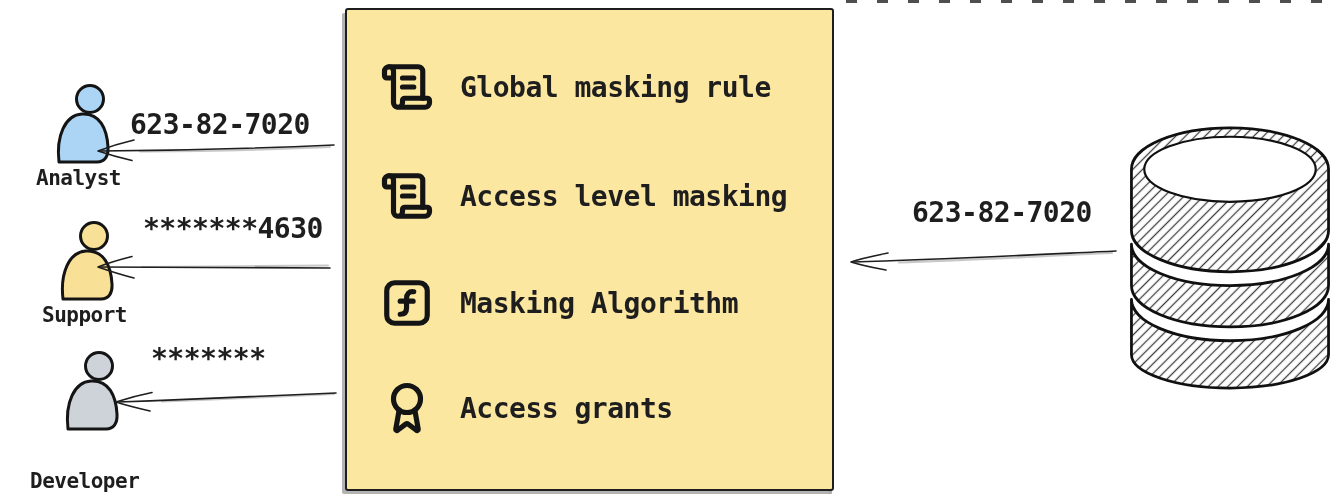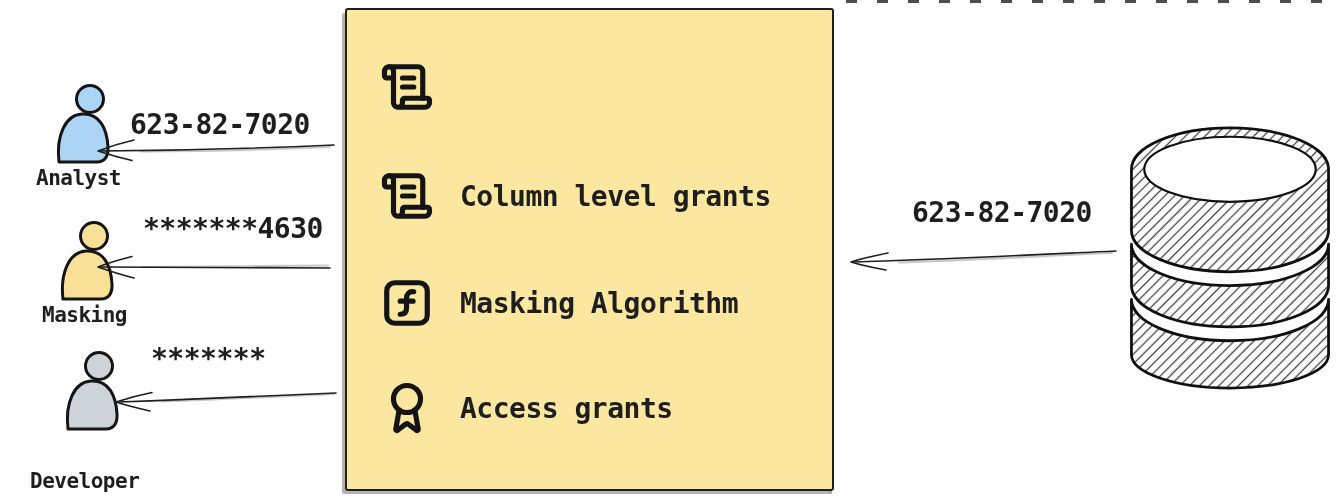--- a/index.html
+++ b/index.html
@@ -59,21 +59,21 @@
     <path class="arrow-echo" d="M238,13 C 180,15.5 110,17.5 48,17.3"></path>
     <path class="arrow-main" d="M242,11 C 175,14 90,16.5 8,17"></path>
     <path class="arrow-main" d="M42,6 C 27,9.5 15,13.5 6,17 M6,17 C 15,20 27,23.5 40,26.5"></path>
   </svg>
 
   <div class="abs persona" style="left:12px;top:221px;">
     <svg class="person-svg" style="margin-left:16px;" width="64" height="80" viewBox="0 0 64 80">
       <path d="M7,78 C 4,52 13,31 30,30 C 48,29 55,45 56,63 C 56.5,72 53,78 45,78 Z" fill="#f8e096"></path>
       <circle cx="38" cy="15" r="13.5" fill="#f8e096"></circle>
     </svg>
-    <div class="label" style="margin-left:2px;">Masking</div>
+    <div class="label" style="margin-left:2px;">Support</div>
   </div>
   <div class="abs value" style="left:143px;top:212px;">*******4630</div>
   <svg class="abs arrow-svg" style="left:92px;top:252px;" width="242" height="28" viewBox="0 0 242 28">
     <path class="arrow-echo" d="M236,13.5 C 175,14 110,14.8 50,15"></path>
     <path class="arrow-main" d="M238,16 C 175,15.5 95,15 8,15"></path>
     <path class="arrow-main" d="M40,4.5 C 26,8 15,11.5 6,15 M6,15 C 16,18.5 28,22.5 42,26"></path>
   </svg>
 
   <div class="abs persona" style="left:2px;top:351px;gap:36px;">
     <svg class="person-svg" style="margin-left:31px;" width="64" height="80" viewBox="0 0 64 80">
@@ -93,32 +93,33 @@
 
     <div class="box-row" style="top:49px;">
       <span class="row-icon">
         <svg viewBox="0 0 24 24">
           <path d="M15 12h-5"></path>
             <path d="M15 8h-5"></path>
           <path d="M19 17V5a2 2 0 0 0-2-2H4"></path>
           <path d="M8 21h12a2 2 0 0 0 2-2v-1a1 1 0 0 0-1-1H11a1 1 0 0 0-1 1v1a2 2 0 1 1-4 0V5a2 2 0 1 0-4 0v2a1 1 0 0 0 1 1h3"></path>
         </svg>
       </span>
+      <span class="row-label">Global masking rule</span>
     </div>
 
     <div class="box-row" style="top:158px;">
       <span class="row-icon">
         <svg viewBox="0 0 24 24">
           <path d="M15 12h-5"></path>
             <path d="M15 8h-5"></path>
           <path d="M19 17V5a2 2 0 0 0-2-2H4"></path>
           <path d="M8 21h12a2 2 0 0 0 2-2v-1a1 1 0 0 0-1-1H11a1 1 0 0 0-1 1v1a2 2 0 1 1-4 0V5a2 2 0 1 0-4 0v2a1 1 0 0 0 1 1h3"></path>
         </svg>
       </span>
-      <span class="row-label">Column level grants</span>
+      <span class="row-label">Access level masking</span>
     </div>
 
     <div class="box-row" style="top:370px;">
       <span class="row-icon">
         <svg viewBox="0 0 24 24">
           <circle cx="12" cy="8" r="6"></circle>
           <path d="m15.477 12.89 1.515 8.526a.5.5 0 0 1-.81.47l-3.58-2.687a1 1 0 0 0-1.197 0l-3.586 2.686a.5.5 0 0 1-.81-.469l1.514-8.526"></path>
         </svg>
       </span>
       <span class="row-label">Access grants</span>

